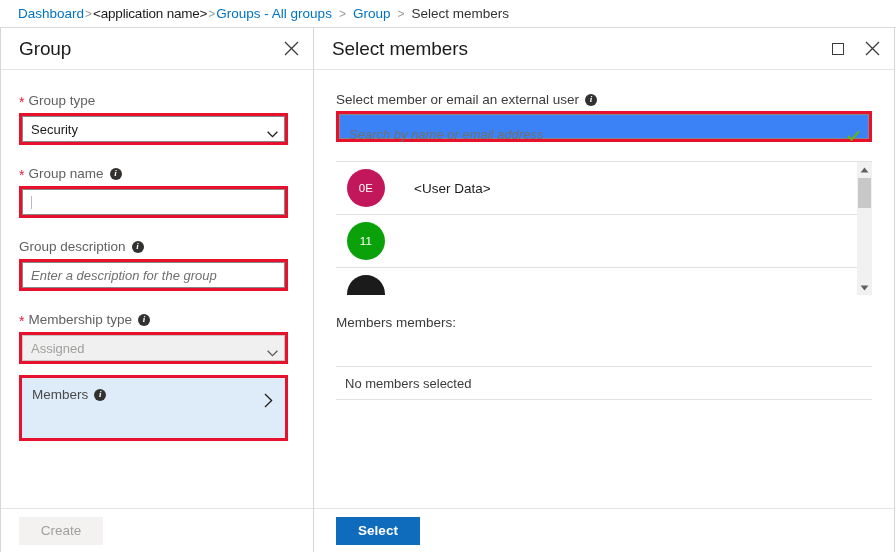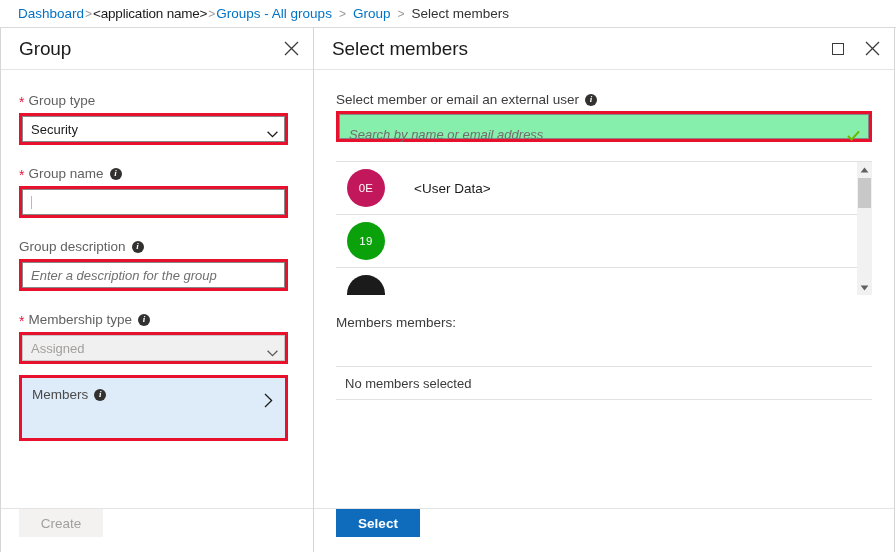--- a/index.html
+++ b/index.html
@@ -106,20 +106,21 @@
   .blade-body {
     flex: 1;
     overflow: hidden;
     position: relative;
   }
   .blade-footer {
     height: 44px;
     min-height: 44px;
     border-top: 1px solid #e4e4e4;
     display: flex;
+    align-items: center;
     padding-left: 18px;
   }
 
   
   #group-form {
     padding: 22px 25px 0 18px;
   }
   .field { margin-bottom: 3px; }
   .field-label {
     font-size: 13.5px;
@@ -247,21 +248,21 @@
     font-size: 13.5px;
     color: #3b3b3b;
     display: flex;
     align-items: center;
     margin-bottom: 4px;
   }
   .search-wrap { margin-bottom: 19px; }
   .search-box {
     height: 25px;
     border: 1px solid #8a8886;
-    background: #86efac;
+    background: #3b82f6;
     display: flex;
     align-items: center;
     padding: 16px 8px 0 9px;
   }
   .search-box input {
     flex: 1;
     border: none;
     outline: none;
     font-family: "Liberation Sans", sans-serif;
     font-size: 13px;
@@ -526,21 +527,21 @@
 
             <div class="member-row">
               <div class="avatar" id="av0" style="background: rgb(194, 24, 91);">
                 <span>0E</span>
               </div>
               <div class="member-name">&lt;User Data&gt;</div>
             </div>
 
             <div class="member-row">
               <div class="avatar" id="av1" style="background: rgb(11, 161, 11);">
-                <span>19</span>
+                <span>11</span>
               </div>
               <div class="member-name"></div>
             </div>
 
             <div class="member-row">
               <div class="avatar" id="av2" style="background: rgb(27, 27, 27);">
                 <span></span>
               </div>
               <div class="member-name"></div>
             </div>

